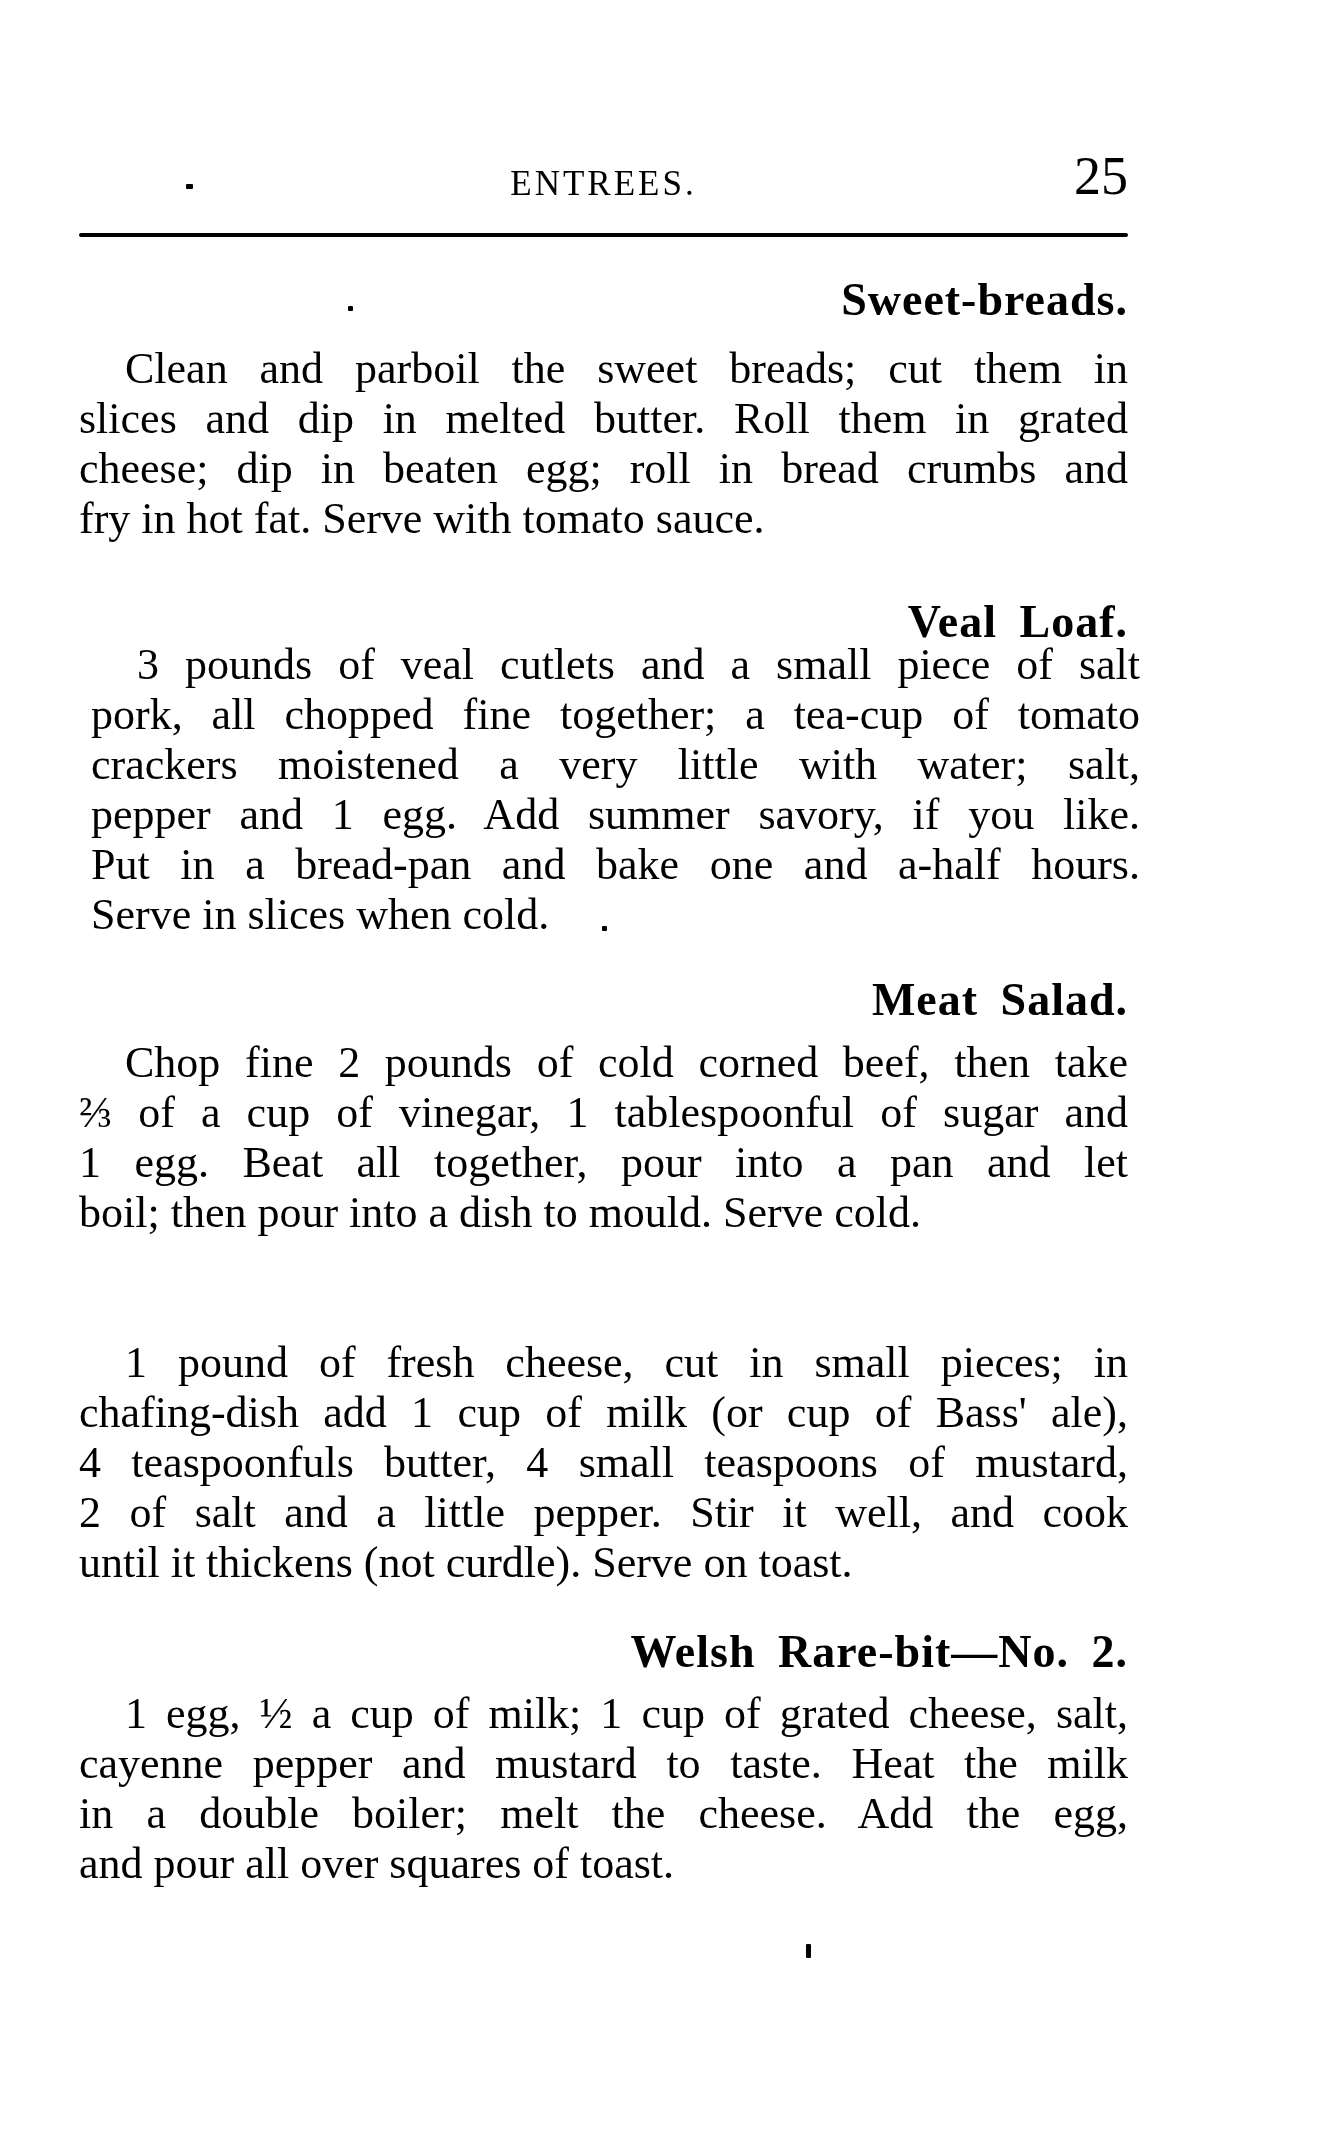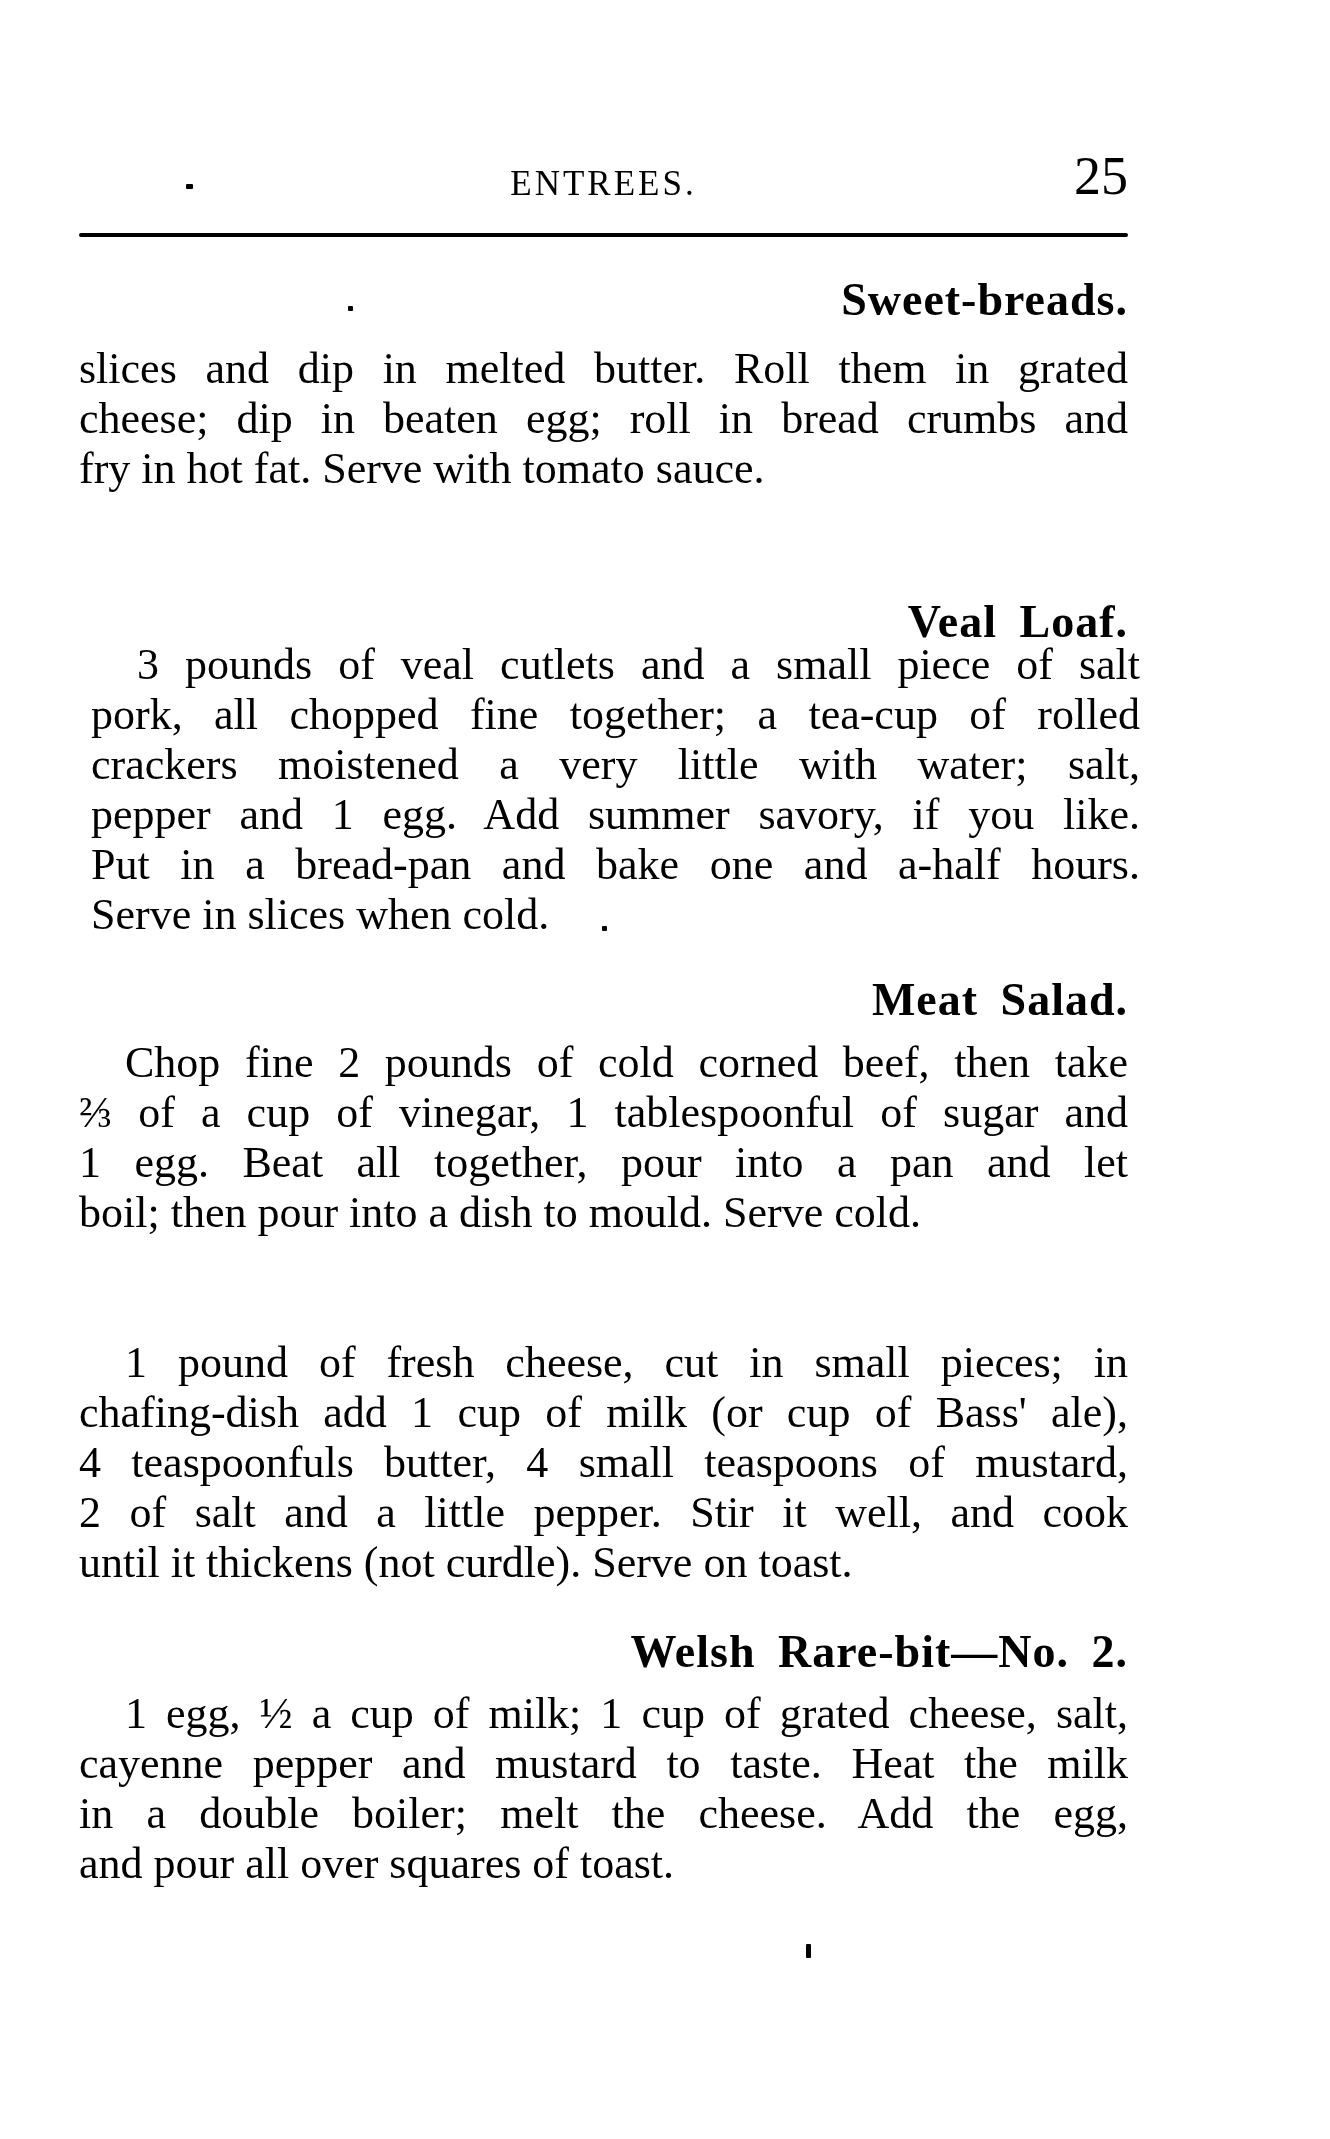--- a/index.html
+++ b/index.html
@@ -82,28 +82,29 @@
 
   <div class="header-rule"></div>
 
   <div class="speck" style="left:186px; top:184px; width:7px; height:5px;"></div>
   <div class="speck" style="left:348px; top:306px; width:5px; height:5px;"></div>
   <div class="speck" style="left:602px; top:926px; width:5px; height:5px;"></div>
   <div class="speck" style="left:806px; top:1944px; width:5px; height:14px;"></div>
 
 <h2 class="recipe-title" style="top: 277px;">Sweet-breads.</h2>
     <div class="para" style="top: 344px;">
+      <div class="line first">Clean and parboil the sweet breads; cut them in</div>
       <div class="line">slices and dip in melted butter. Roll them in grated</div>
       <div class="line">cheese; dip in beaten egg; roll in bread crumbs and</div>
       <div class="line last">fry in hot fat. Serve with tomato sauce.</div>
     </div>
     <h2 class="recipe-title" style="top: 577px; margin-top: 22px;">Veal Loaf.</h2>
     <div class="para" style="top: 640px; margin-left: 12px;">
       <div class="line first">3 pounds of veal cutlets and a small piece of salt</div>
-      <div class="line">pork, all chopped fine together; a tea-cup of rolled</div>
+      <div class="line">pork, all chopped fine together; a tea-cup of tomato</div>
       <div class="line">crackers moistened a very little with water; salt,</div>
       <div class="line">pepper and 1 egg. Add summer savory, if you like.</div>
       <div class="line">Put in a bread-pan and bake one and a-half hours.</div>
       <div class="line last">Serve in slices when cold.</div>
     </div>
     <h2 class="recipe-title" style="top: 977px;">Meat Salad.</h2>
     <div class="para" style="top: 1038px;">
       <div class="line first">Chop fine 2 pounds of cold corned beef, then take</div>
       <div class="line">⅔ of a cup of vinegar, 1 tablespoonful of sugar and</div>
       <div class="line">1 egg. Beat all together, pour into a pan and let</div>

